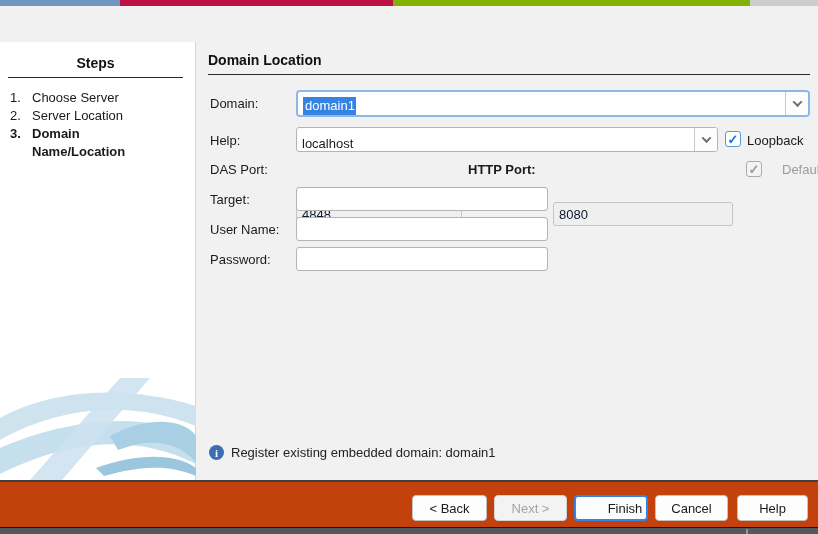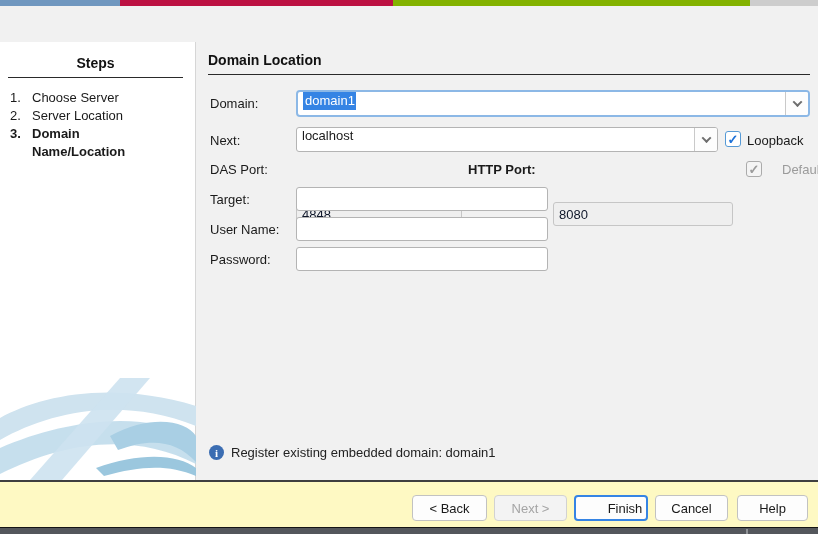--- a/index.html
+++ b/index.html
@@ -65,21 +65,21 @@
     background:#ffffff; font-family:inherit; font-size:13px; color:#1a1a1a;
     padding:0 5px; outline:none;
   }
   .field:disabled { background:#efefef; color:#0f172a; border-color:#c6c6c6;margin-top:45px; }
 
   .combo {
     position:absolute; background:#ffffff; border:1px solid #b4b4b4;
     border-radius:3px; display:flex; align-items:stretch; overflow:hidden;
   }
   .combo.focused { border:2px solid #8cb8e6; border-radius:4px; }
-  .combo-text { flex:1; display:flex; align-items:flex-start; padding-left:5px; font-size:13px; color:#1a1a1a; }
+  .combo-text { flex:1; display:flex; align-items:flex-end; padding-left:5px; font-size:13px; color:#1a1a1a; }
   .combo-text .sel { background:#3584e4; color:#ffffff; padding:1px 1px 2px 2px; }
   .combo-btn {
     width:23px; flex:none; border-left:1px solid #c9c9c9; background:#fdfdfd;
     display:flex; align-items:center; justify-content:center;
   }
   .chev { width:7px; height:7px; border-left:2px solid #6e6e6e; border-bottom:2px solid #6e6e6e;
           transform:rotate(-45deg) translate(1px,-1px); }
 
   .checkbox {
     position:absolute; width:16px; height:16px; background:#fff;
@@ -94,21 +94,21 @@
 
   .message-row { position:absolute; left:12px; top:403px; display:flex; align-items:center; }
   .info-icon {
     width:15px; height:15px; border-radius:50%; background:#3b6db2; flex:none;
     color:#fff; font-size:11px; font-weight:bold; font-family:"Liberation Serif",serif;
     display:flex; align-items:center; justify-content:center;
   }
   .message-text { margin-left:7px; font-size:13px; color:#222;text-align:right; }
 
   .separator { position:absolute; top:480px; left:0; width:818px; height:2px; background:#3f3f3f; }
-  .button-bar { position:absolute; top:482px; left:0; width:818px; height:53px; background:#fef9c3; }
+  .button-bar { position:absolute; top:482px; left:0; width:818px; height:53px; background:#c2410c; }
   .btn {
     position:absolute; top:13px; height:26px;
     background:#fdfdfd; border:1px solid #c2c2c2; border-radius:4px;
     font-family:inherit; font-size:13px; color:#1a1a1a;
   }
   .btn.default { border:2px solid #3584e4; }
   .btn:disabled { color:#a4a4a4; background:#f3f3f3; border-color:#d2d2d2; }
   .btn-back   { left:412px; width:75px; }
   .btn-next   { left:494px; width:73px; }
   .btn-finish { left:574px; width:74px;padding-left:28px; }
@@ -167,21 +167,21 @@
       <div class="form-label" style="left:13px; top:54px;">Domain:</div>
       <div class="combo focused" style="left:99px; top:48px; width:514px; height:27px;">
         <span class="combo-text">
             <span class="sel">domain1</span>
           </span>
         <span class="combo-btn">
             <span class="chev"></span>
           </span>
       </div>
 
-      <div class="form-label" style="left:13px; top:91px;">Next:</div>
+      <div class="form-label" style="left:13px; top:91px;">Help:</div>
       <div class="combo" style="left:99px; top:85px; width:422px; height:25px;">
         <span class="combo-text">localhost</span>
         <span class="combo-btn">
             <span class="chev"></span>
           </span>
       </div>
       <span class="checkbox" style="left:528px; top:89px;">
         <span class="tick">✓</span>
       </span>
       <span class="cb-label" style="left:550px; top:91px;">Loopback</span>

